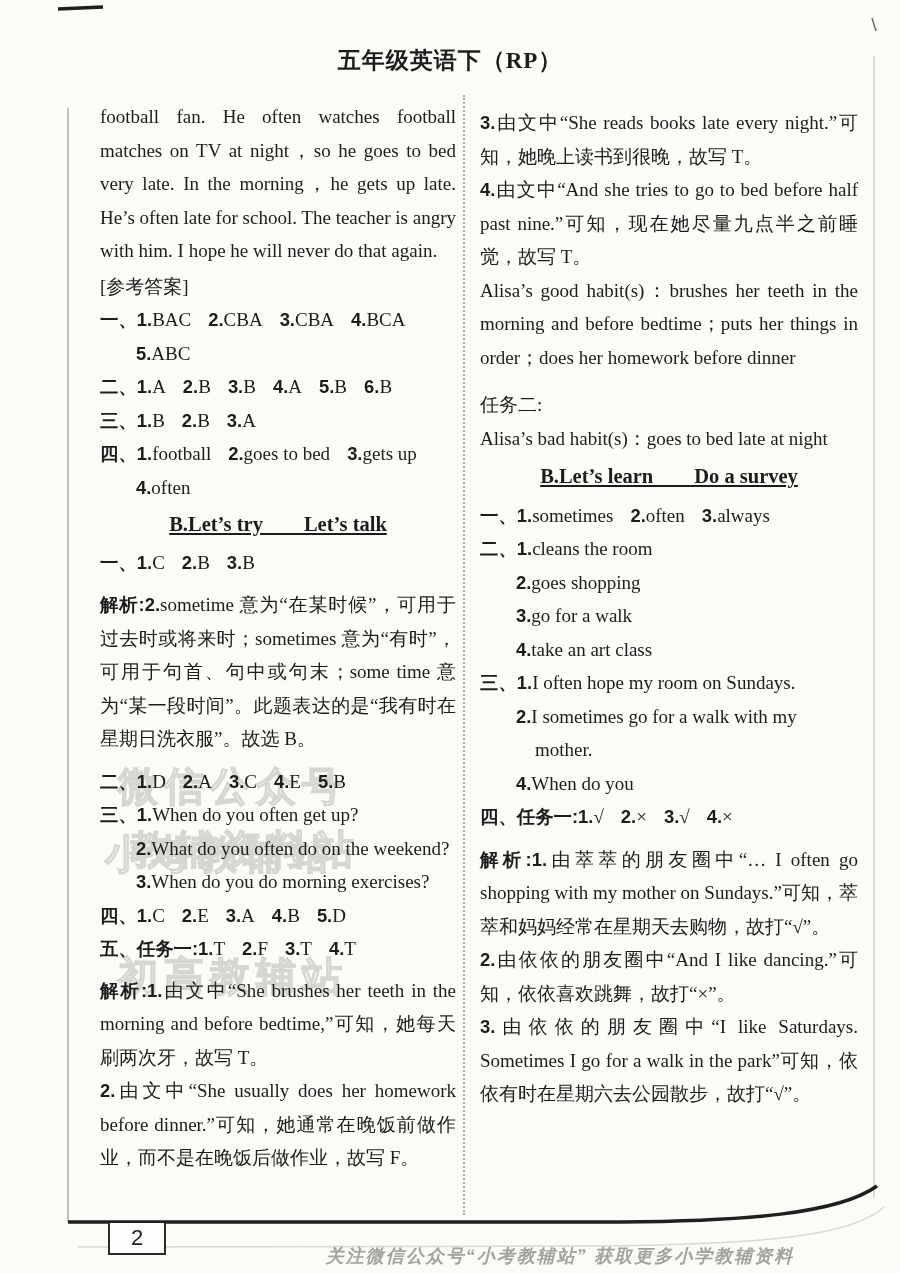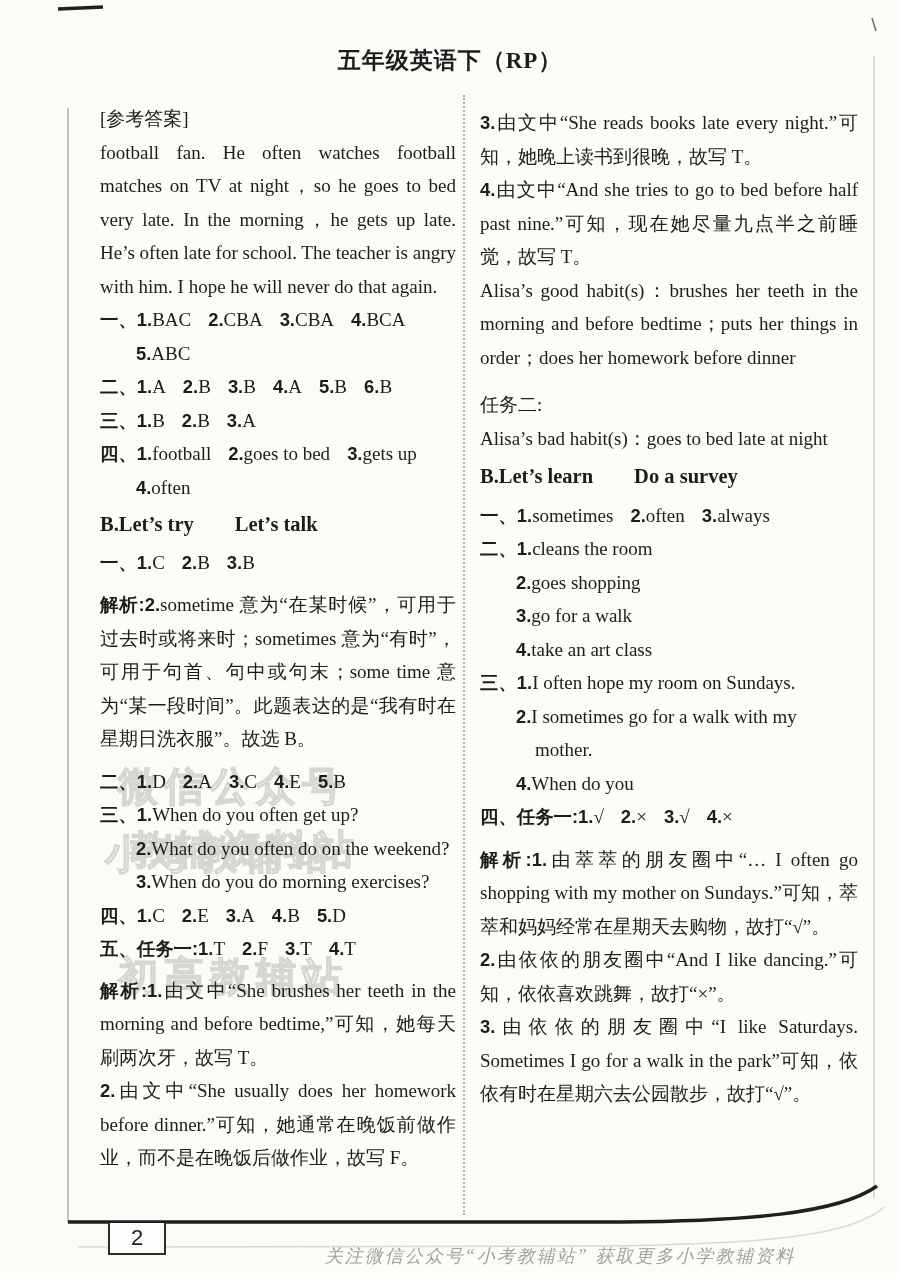--- a/index.html
+++ b/index.html
@@ -15,21 +15,21 @@
   }
   .col{position:absolute;}
   .col-left{left:100px;top:100px;width:356px;}
   .col-right{left:480px;top:106px;width:378px;}
   .divider{
     position:absolute;left:463px;top:95px;height:1120px;width:0;
     border-left:2px dotted #adadA8;
   }
   .blk{margin:0;}
   .para{text-align:justify;}
-  .heading{font-weight:700;font-size:20.5px;}
+  .heading{text-align:center;font-weight:700;font-size:20.5px;text-decoration:underline;}
   .answers{padding-left:37px;text-indent:-37px;}
   .answers.ind1{margin-left:36px;padding-left:19px;text-indent:-19px;}
   .answers .pair + .pair{margin-left:17px;}
   .bold{font-weight:700;font-family:"Liberation Sans","DejaVu Sans",sans-serif;font-size:18.4px;}
   .heading .bold{font-family:"Liberation Serif","DejaVu Serif",serif;font-size:20.5px;}
   .watermark{
     position:absolute;font-weight:700;font-size:40px;letter-spacing:6px;white-space:nowrap;
     color:rgba(255,255,255,0);-webkit-text-stroke:1.2px #d6d6d1;z-index:0;
   }
   .wm-0{left:118px;top:770px;}
@@ -39,21 +39,21 @@
   .col,.page-title{z-index:2;}
   .page-num-box{
     position:absolute;left:108px;top:1223px;width:54px;height:30px;
     border:2px solid #2b2b2b;border-top:none;background:#fdfdfb;
     text-align:center;font-size:22px;line-height:30px;
     font-family:"Liberation Sans","DejaVu Sans",sans-serif;color:#222;z-index:3;
   }
   .footer-note{
     position:absolute;left:230px;top:1240px;width:660px;text-align:center;
     font-size:18px;color:#a3a39c;font-style:italic;letter-spacing:2px;
-    font-family:"Liberation Serif","DejaVu Serif",serif;z-index:3;
+    font-family:"Liberation Serif","DejaVu Serif",serif;z-index:3;font-weight:bold;
   }
   svg.frame{position:absolute;left:0;top:0;z-index:1;}
 </style>
 </head>
 <body>
 
 <svg class="frame" width="900" height="1273" viewBox="0 0 900 1273">
   <path d="M68,108 L68,1222" stroke="#9c9c97" stroke-width="1.2" fill="none"></path>
   <path d="M874,56 L874,1198" stroke="#bcbcb6" stroke-width="1" fill="none"></path>
   <path d="M68,1222 L620,1222 C745,1221 838,1214 877,1186" stroke="#1f1f1f" stroke-width="3.5" fill="none"></path>
@@ -63,22 +63,22 @@
 </svg>
 
 <div class="page-title">五年级英语下（RP）</div>
 
 <div class="watermark wm-0">微信公众号</div>
 <div class="watermark wm-1">教辅资料站</div>
 <div class="watermark wm-2">小考教辅站</div>
 <div class="watermark wm-3">初高教辅站</div>
 
 <div class="col col-left" id="col-left">
+    <div class="blk para"><span>football fan. He often watches football matches on TV at night，so he goes to bed very late. In the morning，he gets up late. He’s often late for school. The teacher is angry with him. I hope he will never do that again.</span></div>
     <div class="blk line" style="margin-top: 2px;"><span>[参考答案]</span></div>
-    <div class="blk para"><span>football fan. He often watches football matches on TV at night，so he goes to bed very late. In the morning，he gets up late. He’s often late for school. The teacher is angry with him. I hope he will never do that again.</span></div>
     <div class="blk answers"><span class="bold prefix">一、</span><span class="pair"><span class="bold num">1.</span><span class="val">BAC</span></span><span class="pair"><span class="bold num">2.</span><span class="val">CBA</span></span><span class="pair"><span class="bold num">3.</span><span class="val">CBA</span></span><span class="pair"><span class="bold num">4.</span><span class="val">BCA</span></span></div>
     <div class="blk answers ind1"><span class="pair"><span class="bold num">5.</span><span class="val">ABC</span></span></div>
     <div class="blk answers"><span class="bold prefix">二、</span><span class="pair"><span class="bold num">1.</span><span class="val">A</span></span><span class="pair"><span class="bold num">2.</span><span class="val">B</span></span><span class="pair"><span class="bold num">3.</span><span class="val">B</span></span><span class="pair"><span class="bold num">4.</span><span class="val">A</span></span><span class="pair"><span class="bold num">5.</span><span class="val">B</span></span><span class="pair"><span class="bold num">6.</span><span class="val">B</span></span></div>
     <div class="blk answers"><span class="bold prefix">三、</span><span class="pair"><span class="bold num">1.</span><span class="val">B</span></span><span class="pair"><span class="bold num">2.</span><span class="val">B</span></span><span class="pair"><span class="bold num">3.</span><span class="val">A</span></span></div>
     <div class="blk answers"><span class="bold prefix">四、</span><span class="pair"><span class="bold num">1.</span><span class="val">football</span></span><span class="pair"><span class="bold num">2.</span><span class="val">goes to bed</span></span><span class="pair"><span class="bold num">3.</span><span class="val">gets up</span></span></div>
     <div class="blk answers ind1"><span class="pair"><span class="bold num">4.</span><span class="val">often</span></span></div>
     <div class="blk heading" style="margin-top: 4px; margin-bottom: 4px;"><span class="bold">B.Let’s try  Let’s talk</span></div>
     <div class="blk answers"><span class="bold prefix">一、</span><span class="pair"><span class="bold num">1.</span><span class="val">C</span></span><span class="pair"><span class="bold num">2.</span><span class="val">B</span></span><span class="pair"><span class="bold num">3.</span><span class="val">B</span></span></div>
     <div class="blk para" style="margin-top: 9px; margin-bottom: 9px;"><span class="bold">解析:</span><span class="bold">2.</span><span>sometime 意为“在某时候”，可用于过去时或将来时；sometimes 意为“有时”，可用于句首、句中或句末；some time 意为“某一段时间”。此题表达的是“我有时在星期日洗衣服”。故选 B。</span></div>
     <div class="blk answers"><span class="bold prefix">二、</span><span class="pair"><span class="bold num">1.</span><span class="val">D</span></span><span class="pair"><span class="bold num">2.</span><span class="val">A</span></span><span class="pair"><span class="bold num">3.</span><span class="val">C</span></span><span class="pair"><span class="bold num">4.</span><span class="val">E</span></span><span class="pair"><span class="bold num">5.</span><span class="val">B</span></span></div>

